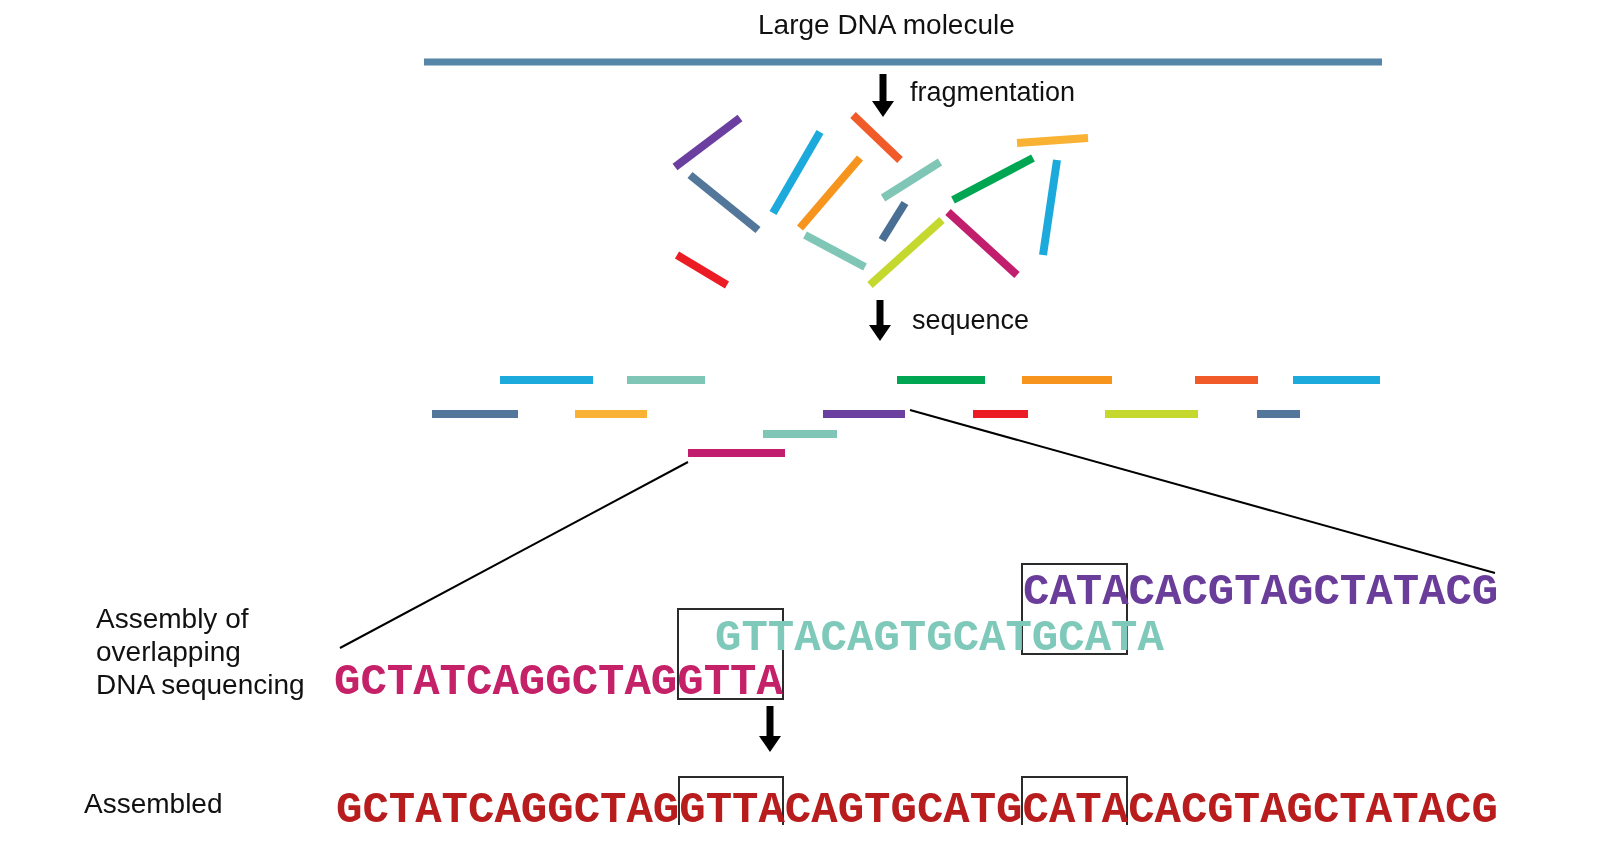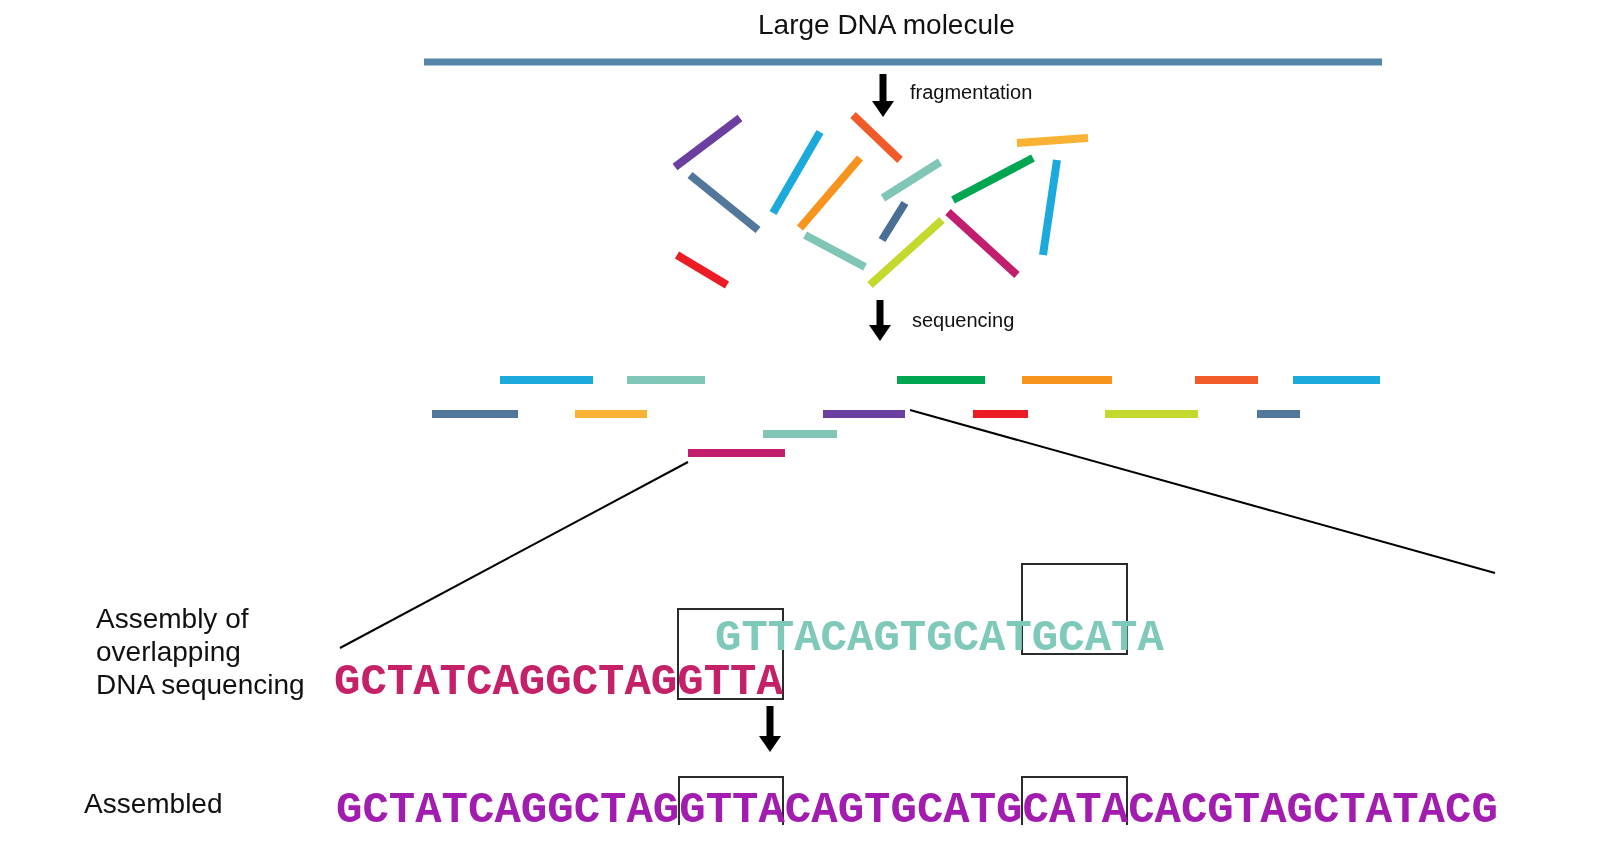--- a/index.html
+++ b/index.html
@@ -1,19 +1,19 @@
 <!DOCTYPE html>
 <html><head>
 <meta charset="utf-8">
 <style>
   html,body{margin:0;padding:0;background:#ffffff;}
   #canvas{position:relative;width:1600px;height:825px;background:#ffffff;overflow:hidden;
           font-family:"Liberation Sans",sans-serif;color:#1a1a1a;}
   #diagram-svg{position:absolute;left:0;top:0;width:1600px;height:857px;}
-  .lbl{position:absolute;font-size:20px;line-height:33px;color:#111;white-space:pre;}
+  .lbl{position:absolute;font-size:27px;line-height:33px;color:#111;white-space:pre;}
   #large-dna-title{left:758px;top:8px;font-size:28px;}
   #fragmentation-label{left:910px;top:76px;}
   #sequenced-label{left:912px;top:304px;}
   #assembly-label{left:96px;top:602px;font-size:28px;line-height:33px;}
   #assembled-label{left:84px;top:784px;font-size:28px;line-height:40px;}
   .seq{position:absolute;font-family:"Liberation Mono",monospace;font-weight:bold;
        font-size:44px;line-height:44px;white-space:pre;letter-spacing:0;}
   #seq-read3{left:1023px;top:570px;}
   #seq-read2{left:678px;top:616px;margin-left:37px;}
   #seq-read1{left:334px;top:660px;}
@@ -65,29 +65,30 @@
       <rect x="678" y="609" width="105" height="90" fill="none" stroke="#2b2b2b" stroke-width="2"></rect>
       <rect x="1022" y="564" width="105" height="90" fill="none" stroke="#2b2b2b" stroke-width="2"></rect>
       <rect x="679" y="777" width="104" height="58" fill="none" stroke="#2b2b2b" stroke-width="2"></rect>
       <rect x="1022" y="777" width="105" height="58" fill="none" stroke="#2b2b2b" stroke-width="2"></rect>
     </svg>
 
   <div class="lbl" id="large-dna-title">Large DNA molecule</div>
 
   <div class="lbl" id="fragmentation-label">fragmentation</div>
 
-  <div class="lbl" id="sequenced-label">sequencing</div>
+  <div class="lbl" id="sequenced-label">sequence</div>
 
   <div class="lbl" id="assembly-label">Assembly of
 overlapping
 DNA sequencing</div>
 
   <div class="lbl" id="assembled-label">Assembled
 sequence</div>
 
+  <div class="seq" id="seq-read3" style="color: rgb(106, 61, 155);">CATACACGTAGCTATACG</div>
 
   <div class="seq" id="seq-read2" style="color: rgb(127, 201, 187);">GTTACAGTGCATGCATA</div>
 
   <div class="seq" id="seq-read1" style="color: rgb(196, 33, 104); text-align: right;">GCTATCAGGCTAGGTTA</div>
 
-  <div class="seq" id="seq-assembled" style="color: #a21caf; text-align: right;">GCTATCAGGCTAGGTTACAGTGCATGCATACACGTAGCTATACG</div>
+  <div class="seq" id="seq-assembled" style="color: #b91c1c; text-align: right;">GCTATCAGGCTAGGTTACAGTGCATGCATACACGTAGCTATACG</div>
 
 </div>
 
 </body></html>

